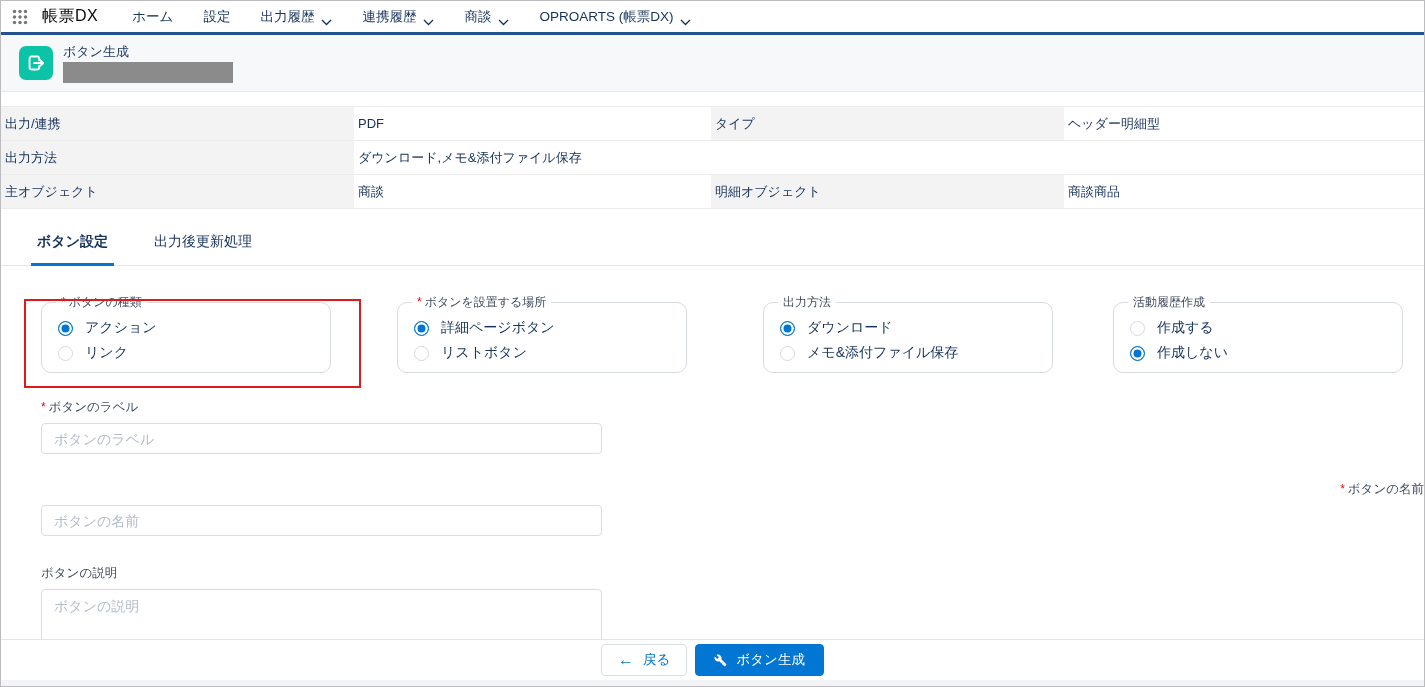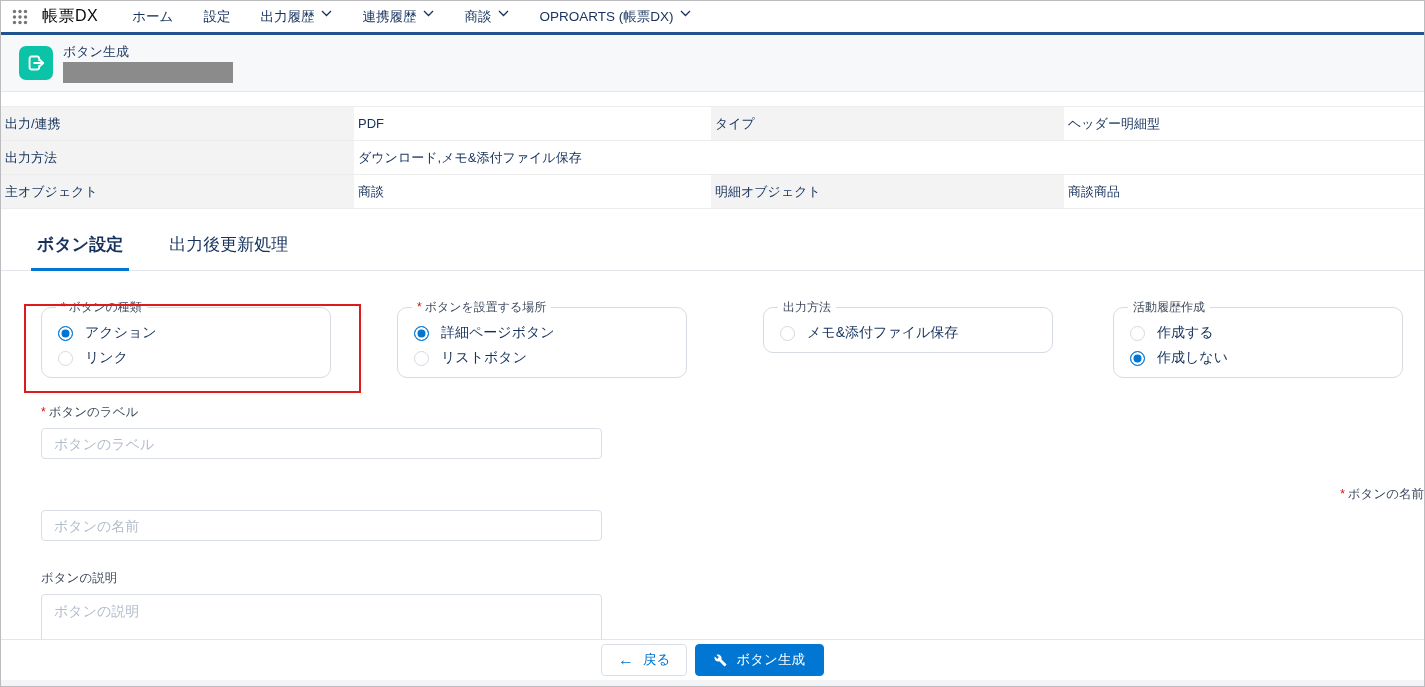--- a/index.html
+++ b/index.html
@@ -11,21 +11,21 @@
     overflow: hidden; position: relative;
   }
 
   
   .nav {
     height: 34px; background:#fff; border-bottom: 3px solid #23538f;
     display: flex; align-items: center; padding: 0 5px; flex: none;
   }
   .waffle { width: 16px; height: 16px; margin: 0 14px 0 6px; cursor: pointer; }
   .brand { font-size: 16px; color:#080707; margin-right: 34px; letter-spacing: .5px; }
-  .nav-item { display: flex; align-items: flex-start; gap: 7px; margin-right: 30px;
+  .nav-item { display: flex; align-items: flex-end; gap: 7px; margin-right: 30px;
     font-size: 13.5px; color:#16325c; cursor: pointer; white-space: nowrap; }
   .chev { display: inline-flex; margin-top: 2px; }
 
   
   .page-header {
     height: 57px; background:#f7f8fa; border-bottom:1px solid #e4e7ec;
     display:flex; align-items:center; padding: 0 18px; flex:none;
   }
   .obj-icon {
     width: 34px; height: 34px; border-radius: 7px; background:#0bc3a6;
@@ -45,21 +45,21 @@
   .dcell { height: 34px; line-height: 33px; font-size: 13px; color:#16325c;
     padding: 0 4px; border-bottom: 1px solid #ececec; overflow:hidden; white-space:nowrap; }
   .dlabel { background:#f3f3f3; }
   .dvalue { background:#fff; }
   .span3 { grid-column: 2 / 5; }
 
   
   .main { background:#fff; flex: 1; display:flex; flex-direction:column; overflow:hidden; }
   .tabbar { margin-top: 14px; padding-left: 30px; border-bottom: 1px solid #e2e6ea;
     display:flex; flex:none; }
-  .tab { padding: 10px 6px 12px; margin-right: 34px; font-size: 17px; color:#16325c;
+  .tab { padding: 10px 6px 12px; margin-right: 34px; font-size: 14px; color:#16325c;
     cursor:pointer; border-bottom: 3px solid transparent; margin-bottom: -1px; }
   .tab.active { font-weight: 700; border-bottom-color:#0176d3; }
 
   .form-body { padding: 28px 0 0 40px; flex: 1; }
 
   
   .groups-row { display:flex; align-items:flex-start; }
   fieldset.rgroup {
     width: 290px; border: 1px solid #d6dbe2; border-radius: 10px;
     padding: 1px 0 10px 12px; position: relative; background:#fff;
@@ -227,20 +227,24 @@
           </label>
           <label class="radio-option">
             <span class="radio"></span>
             <span class="radio-label">リストボタン</span>
           </label>
         </fieldset>
 
         <fieldset class="rgroup rg3">
           <legend><span>出力方法</span></legend>
           <label class="radio-option">
+            <span class="radio selected"></span>
+            <span class="radio-label">ダウンロード</span>
+          </label>
+          <label class="radio-option">
             <span class="radio"></span>
             <span class="radio-label">メモ&amp;添付ファイル保存</span>
           </label>
         </fieldset>
 
         <fieldset class="rgroup">
           <legend><span>活動履歴作成</span></legend>
           <label class="radio-option">
             <span class="radio"></span>
             <span class="radio-label">作成する</span>

